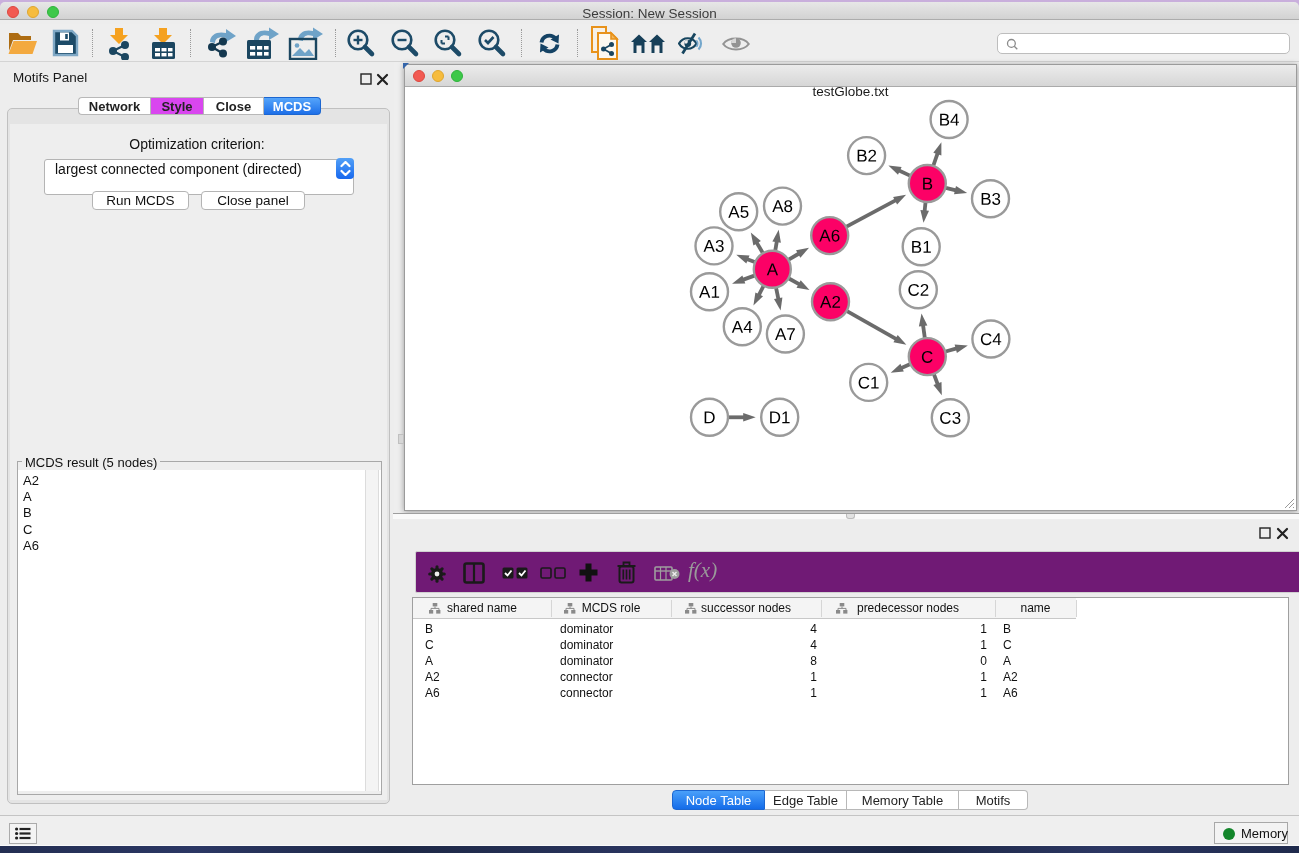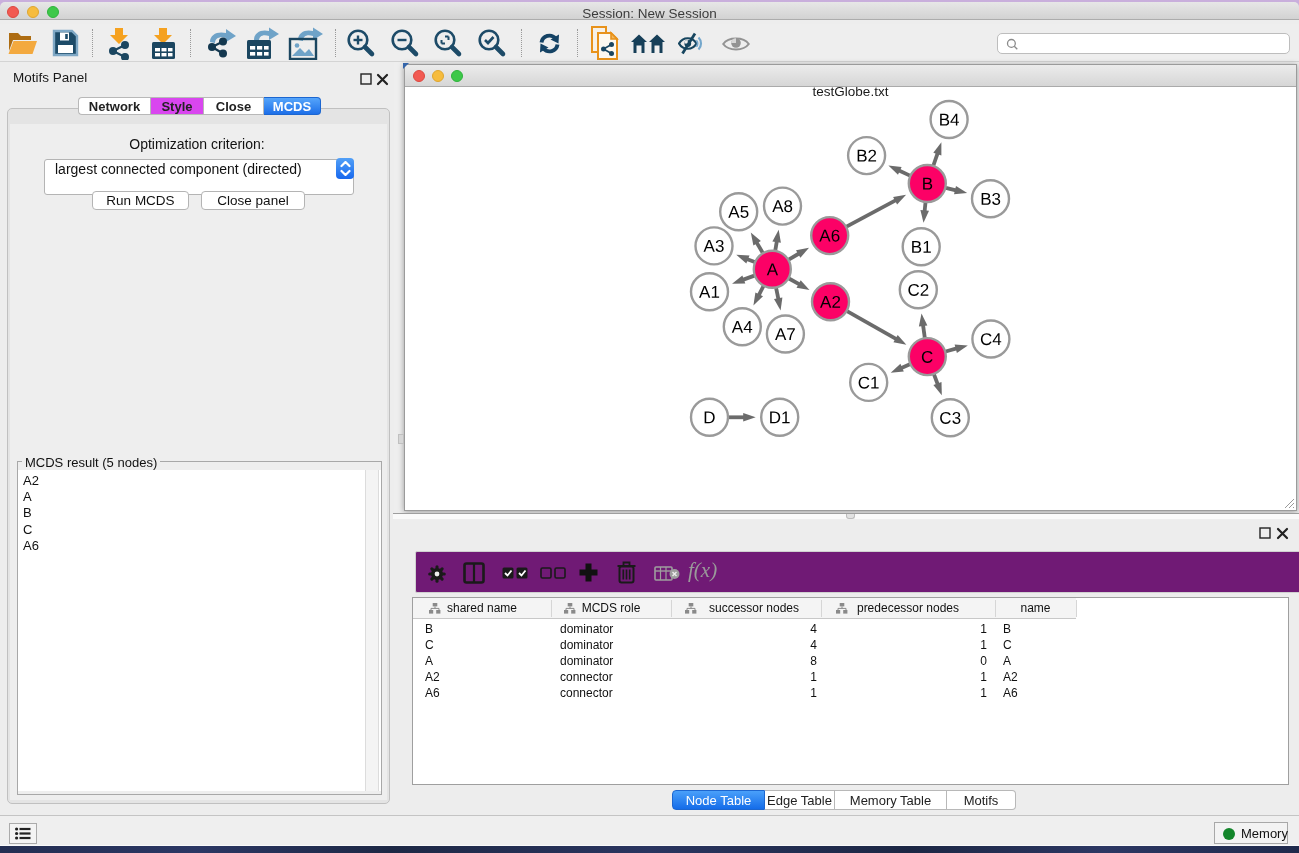--- a/index.html
+++ b/index.html
@@ -425,21 +425,21 @@
       <svg style="position:absolute;left:423px;top:5px;" width="12" height="11" viewBox="0 0 12 11">
         <g fill="#8a8a8a">
           <rect x="3.7" y="0" width="4.6" height="3.4"></rect>
           <rect x="0" y="7" width="4.2" height="3.6"></rect>
           <rect x="7.2" y="7" width="4.2" height="3.6"></rect>
         </g>
         <path d="M6 3.4 L6 5.4 M2 7 L2 5.4 L10 5.4 L10 7" fill="none" stroke="#8a8a8a" stroke-width="1"></path>
       </svg>
       <div style="position:absolute;left:0px;top:3px;width:138px;text-align:center;font-size:12px;color:#111;">shared name</div>
       <div style="position:absolute;left:138px;top:3px;width:120px;text-align:center;font-size:12px;color:#111;">MCDS role</div>
-      <div style="position:absolute;left:258px;top:3px;width:150px;text-align:center;font-size:12px;color:#111;margin-left:8px;">successor nodes</div>
+      <div style="position:absolute;left:258px;top:3px;width:150px;text-align:center;font-size:12px;color:#111;">successor nodes</div>
       <div style="position:absolute;left:408px;top:3px;width:174px;text-align:center;font-size:12px;color:#111;">predecessor nodes</div>
       <div style="position:absolute;left:582px;top:3px;width:81px;text-align:center;font-size:12px;color:#111;">name</div>
     </div>
   <div id="tbody" class="abs" style="left:0;top:23px;width:875px;font-size:12px;color:#111;">
       <div style="position:absolute;left:0;top:0px;width:875px;height:16px;">
       <div style="position:absolute;left:12px;top:1px;">B</div>
       <div style="position:absolute;left:147px;top:1px;">dominator</div>
       <div style="position:absolute;left:304px;top:1px;width:100px;text-align:right;">4</div>
       <div style="position:absolute;left:474px;top:1px;width:100px;text-align:right;">1</div>
       <div style="position:absolute;left:590px;top:1px;">B</div>
@@ -470,21 +470,21 @@
       <div style="position:absolute;left:147px;top:1px;">connector</div>
       <div style="position:absolute;left:304px;top:1px;width:100px;text-align:right;">1</div>
       <div style="position:absolute;left:474px;top:1px;width:100px;text-align:right;">1</div>
       <div style="position:absolute;left:590px;top:1px;">A6</div>
     </div>
     </div>
 </div>
 
 <div class="abs" style="left:672px;top:790px;height:20px;display:flex;font-size:13px;">
   <div style="width:93px;background:linear-gradient(#4aa0fa,#146ce9);border:1px solid #1c66d0;border-radius:4px 0 0 4px;text-align:center;line-height:19px;color:#fff;">Node Table</div>
-  <div style="width:70px;background:#fff;border:1px solid #b8b8b8;border-left:none;text-align:center;line-height:19px;color:#222;">Edge Table</div>
+  <div style="width:82px;background:#fff;border:1px solid #b8b8b8;border-left:none;text-align:center;line-height:19px;color:#222;">Edge Table</div>
   <div style="width:112px;background:#fff;border:1px solid #b8b8b8;border-left:none;text-align:center;line-height:19px;color:#222;">Memory Table</div>
   <div style="width:69px;background:#fff;border:1px solid #b8b8b8;border-left:none;border-radius:0 4px 4px 0;text-align:center;line-height:19px;color:#222;">Motifs</div>
 </div>
 
 <svg class="abs" width="6" height="6" style="left:403px;top:63px;" viewBox="0 0 6 6">
     <path d="M0 0 L6 0 L0 6 Z" fill="#3465aa"></path>
   </svg>
 
 <div class="abs" style="left:393px;top:512.5px;width:906px;height:1px;background:#9e9e9e;"></div>
 <div class="abs" style="left:393px;top:513.5px;width:906px;height:5px;background:#fafafa;"></div>

